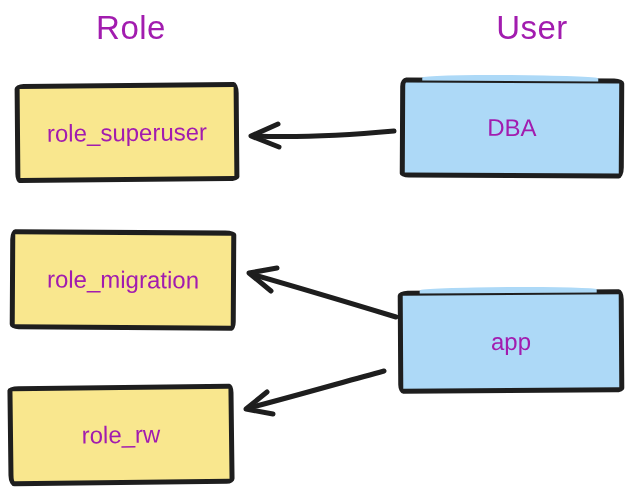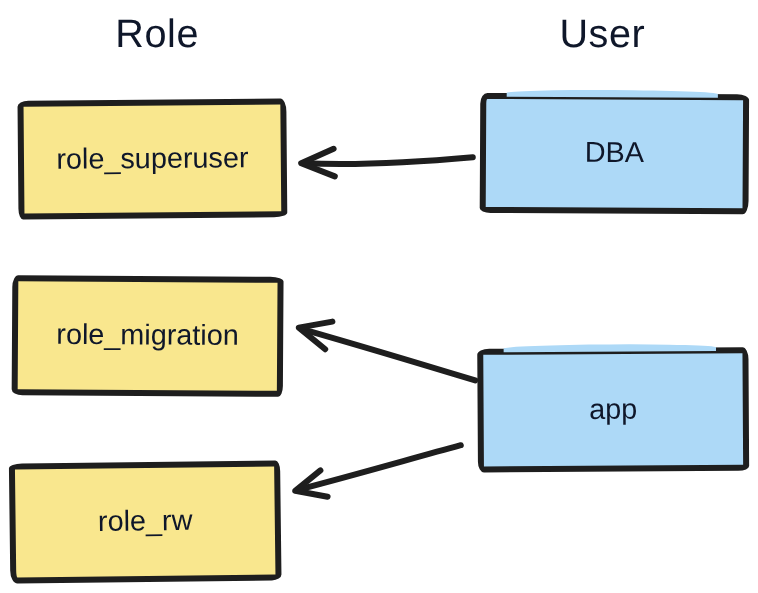--- a/index.html
+++ b/index.html
@@ -7,32 +7,32 @@
     padding: 0;
     background: #ffffff;
   }
   .canvas {
     position: relative;
     width: 632px;
     height: 494px;
     background: #ffffff;
     overflow: hidden;
     font-family: "Liberation Sans", sans-serif;
-    color: #0f172a;
+    color: #a21caf;
   }
   .col-title {
     position: absolute;
     font-size: 33px;
     line-height: 1.1;
     text-align: center;
     width: 150px;
     letter-spacing: 0.5px;
   }
   .col-title.role { left: 56px; top: 10px; }
-  .col-title.user { left: 427px; top: 10px; }
+  .col-title.user { left: 457px; top: 10px; }
 
   .node {
     position: absolute;
     box-sizing: border-box;
     display: flex;
     align-items: center;
     justify-content: center;
     border: 5px solid #1e1e1e;
     font-size: 24px;
     white-space: nowrap;

